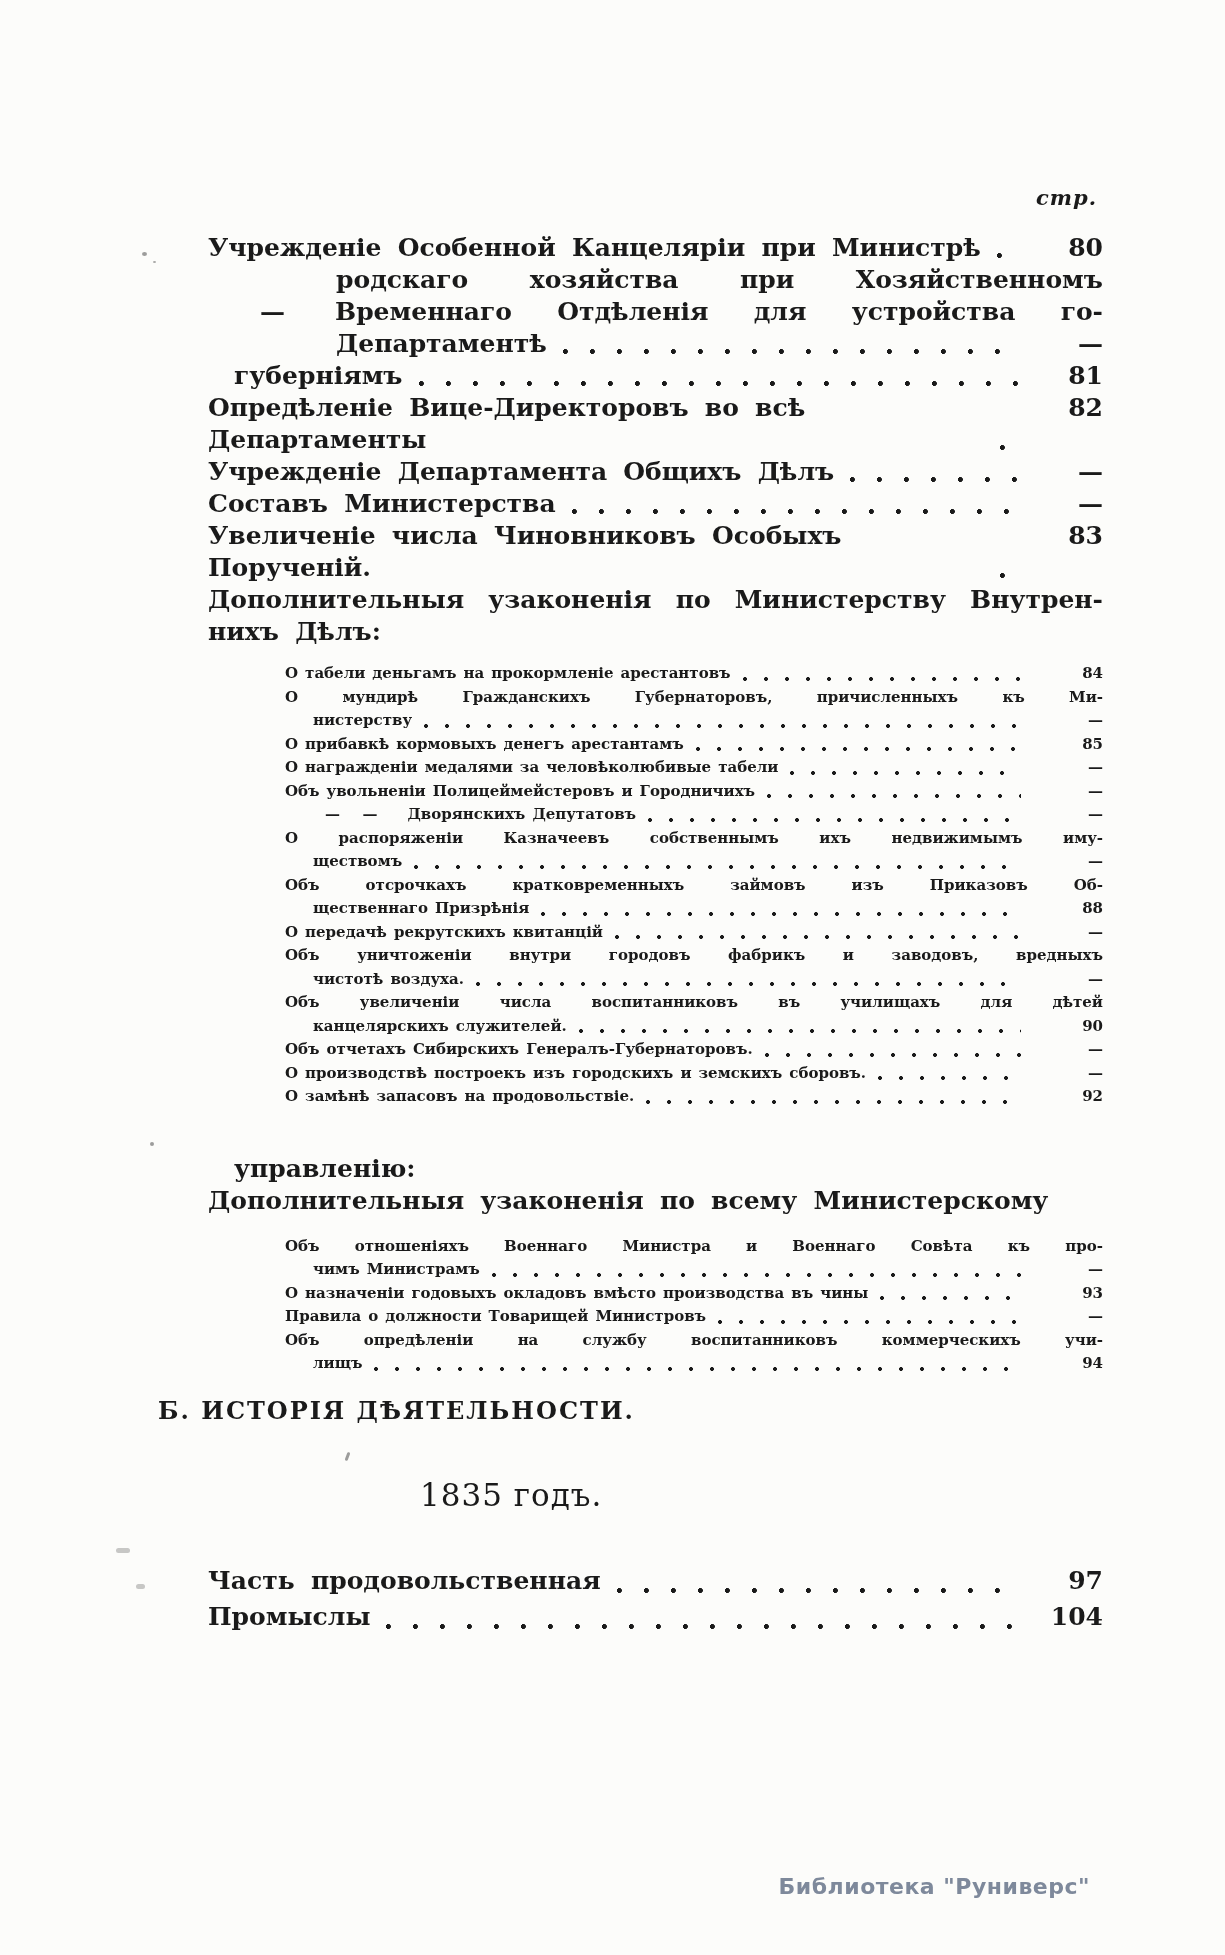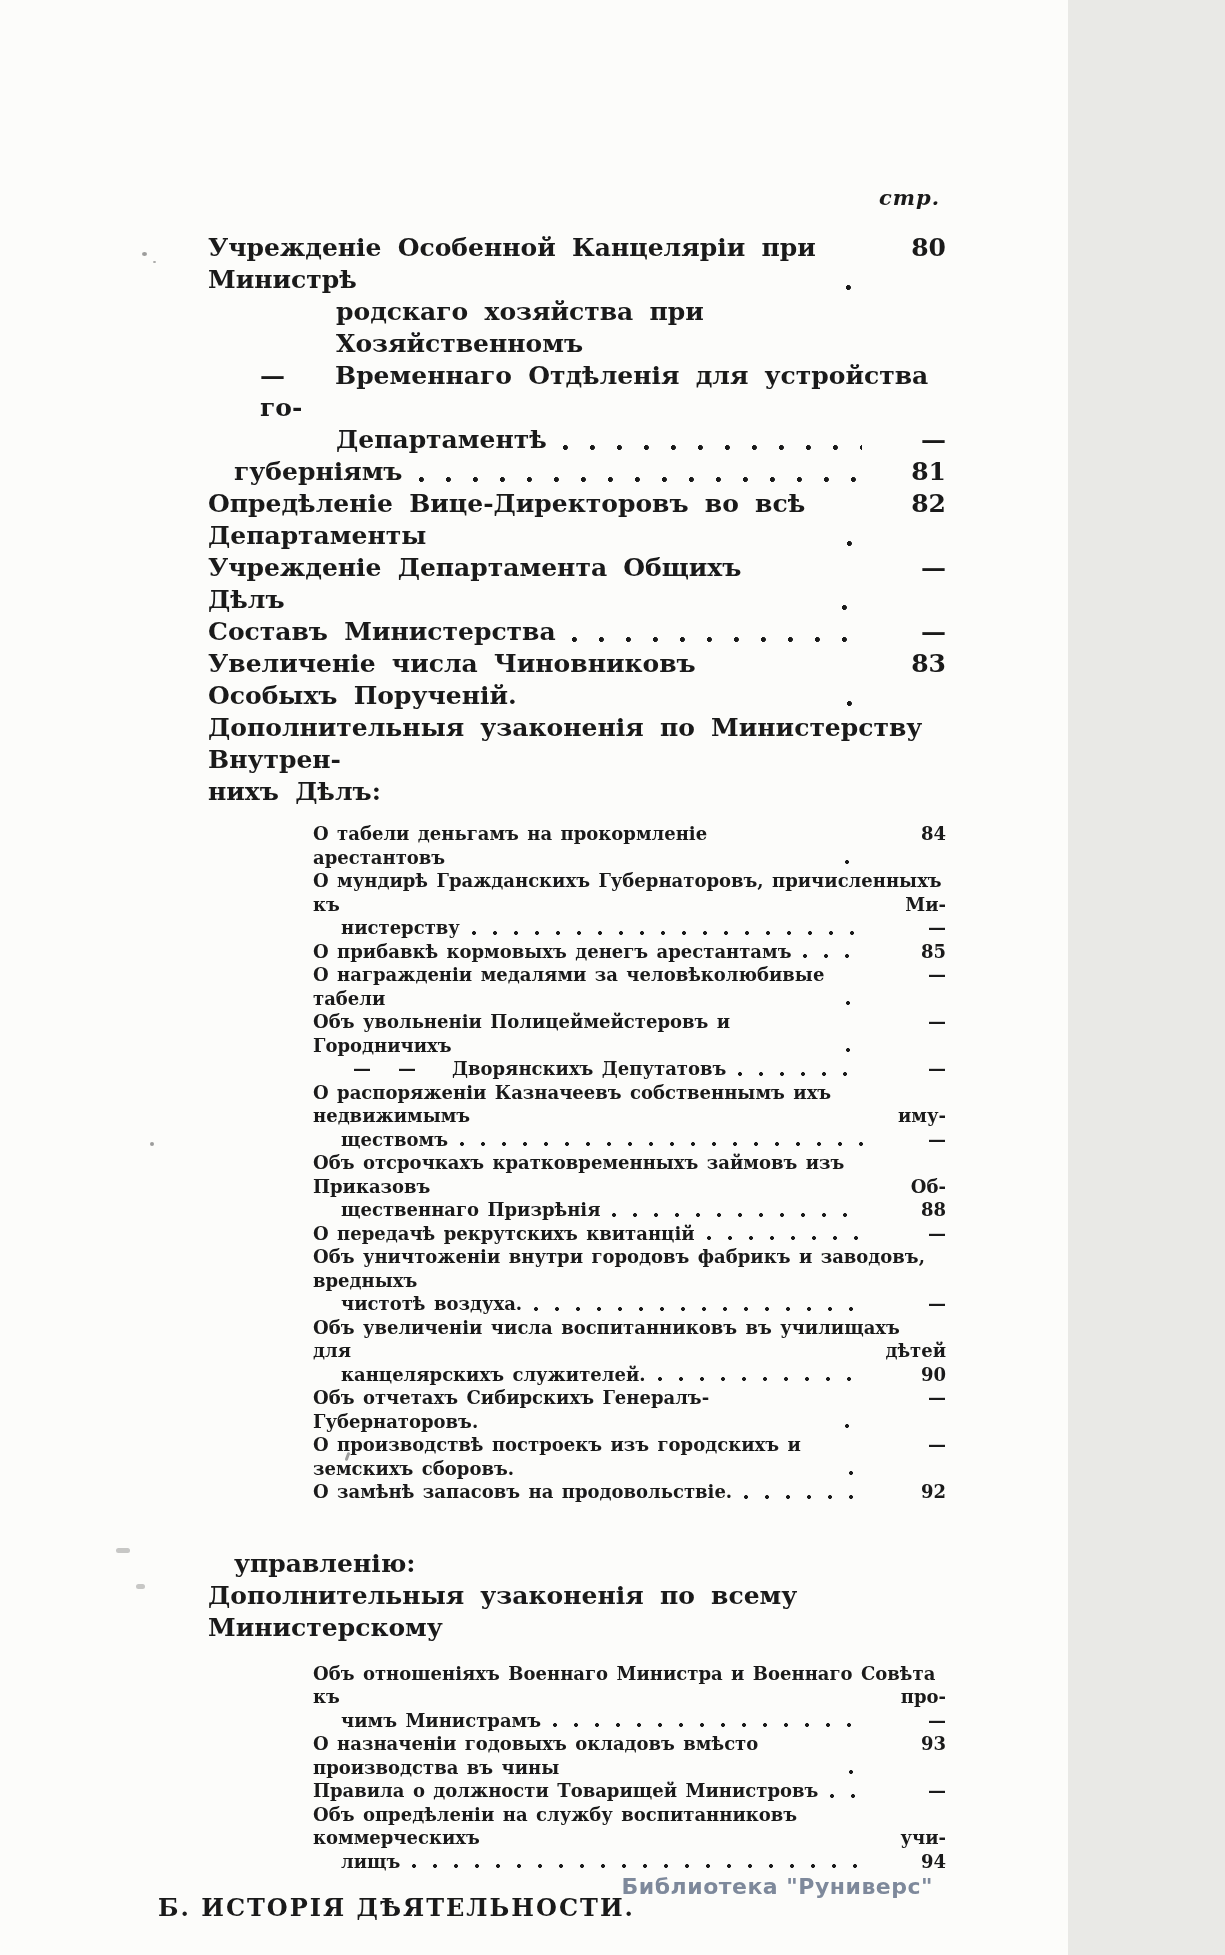--- a/index.html
+++ b/index.html
@@ -8,21 +8,21 @@
     --wm:#7e899b;
   }
   html,body{margin:0;padding:0;}
   body{
     width:1225px;height:1955px;
     background:#e9e9e6;
     font-family:"DejaVu Serif", serif;
   }
   .page{
     position:relative;
-    width:1068px;height:1955px;
+    width:1225px;height:1955px;
     background:var(--paper);
     color:var(--ink);
     overflow:hidden;
   }
   .content{
     padding:186px 122px 0 208px;
   }
   .col-label{
     text-align:right;
     font-style:italic;
@@ -40,25 +40,24 @@
   #fin{margin-top:50px;}
 
   .entry{padding:0;}
   .entry.main{
     font-size:25px;
     font-weight:700;
     line-height:32px;
     word-spacing:0.30em;
   }
   .entry.sub{
-    font-size:18px;
+    font-size:15px;
     font-weight:700;
     line-height:23.5px;
     word-spacing:0.12em;
-    margin-left:28px;
   }
   .block.subblock{margin-left:77px;}
   #fin .entry.main{line-height:36px;}
 
   .line{display:flex;align-items:baseline;}
   .line .txt{white-space:pre-wrap;}
   
   .line:not(:last-child) .txt{flex:1 1 auto;text-align-last:justify;}
 
   .leader{

